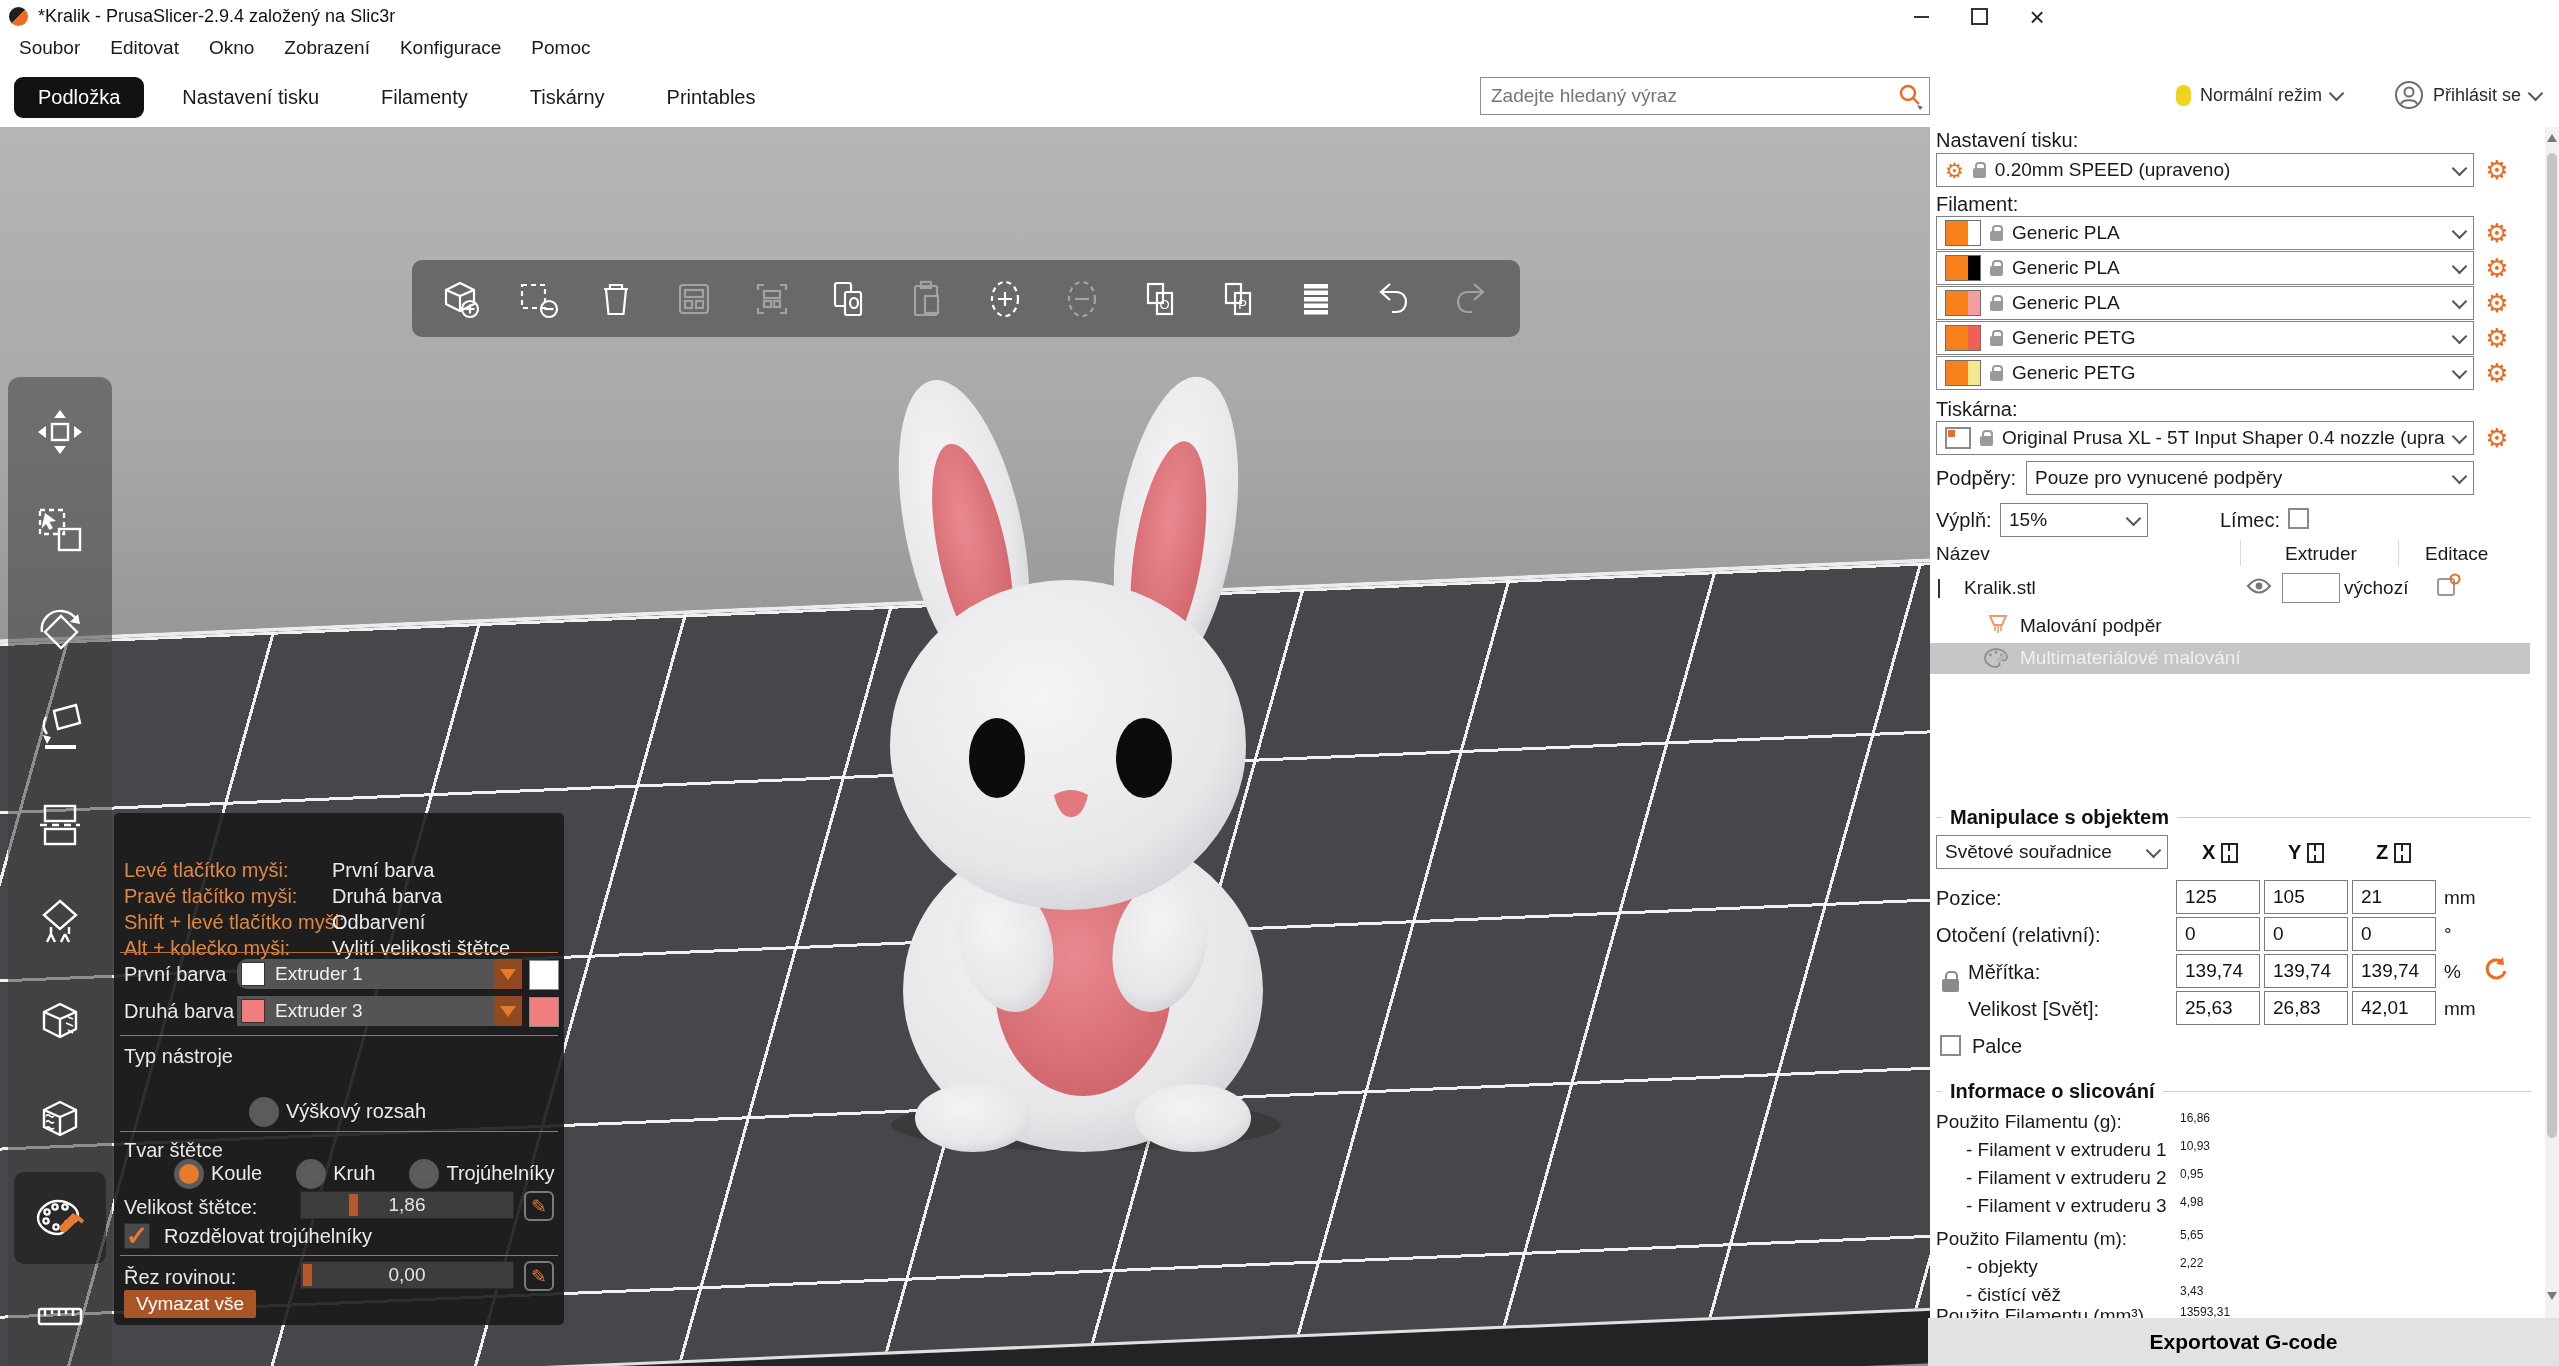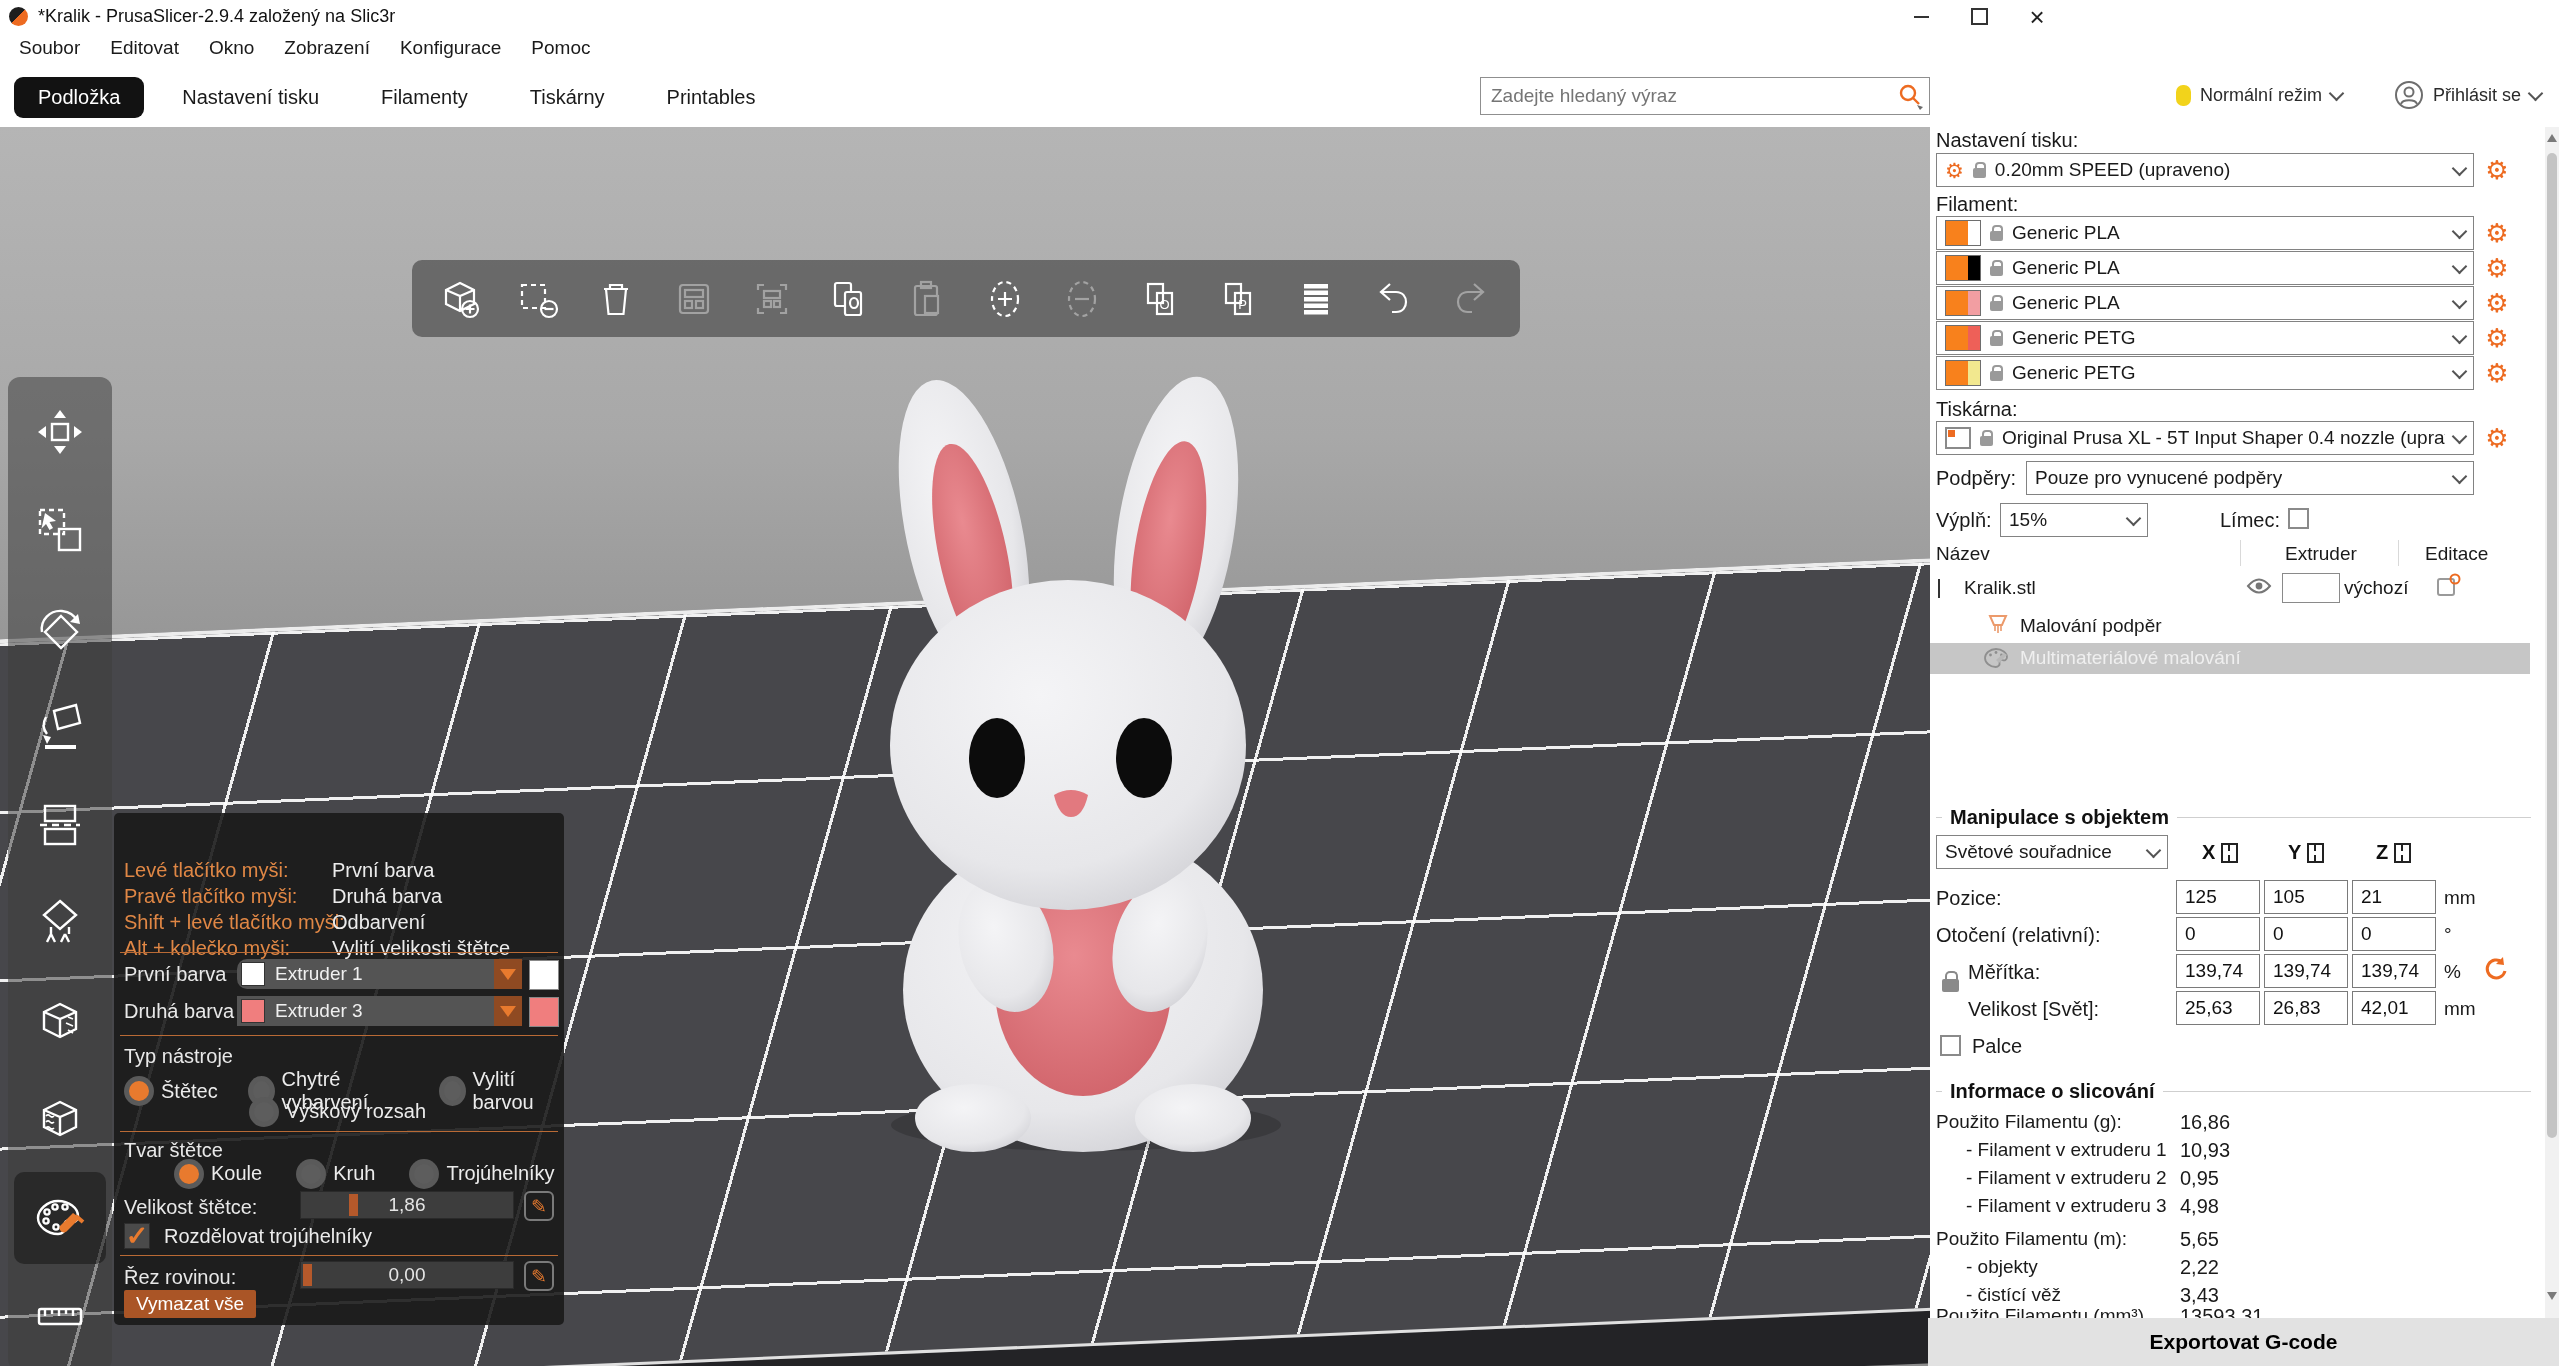--- a/index.html
+++ b/index.html
@@ -105,21 +105,21 @@
   .sec-title::before{content:'';width:6px;height:1px;background:#cfcfcf;}
   .sec-title::after{content:'';flex:1;height:1px;background:#cfcfcf;}
   .axis-h{position:absolute;font-size:20px;font-weight:bold;color:#111;display:flex;align-items:center;gap:6px;}
   .axis-ic{width:13px;height:16px;border:2px solid #222;position:relative;}
   .axis-ic::before{content:'';position:absolute;left:5px;top:0;bottom:0;border-left:2px dashed #222;}
   input.num{position:absolute;width:84px;height:34px;border:1px solid #7a7a7a;font-size:19px;padding:0 8px;box-sizing:border-box;font-family:inherit;color:#111;}
   .unit{position:absolute;font-size:19px;color:#1a1a1a;}
   .locksb{position:absolute;width:17px;height:13px;background:#8a8a8a;border-radius:2px;}
   .locksb::before{content:'';position:absolute;top:-8px;left:3px;width:9px;height:8px;border:2.5px solid #8a8a8a;border-bottom:none;border-radius:5px 5px 0 0;}
   .info-lbl{position:absolute;font-size:19px;color:#1a1a1a;white-space:nowrap;}
-  .info-val{position:absolute;left:250px;font-size:20px;color:#1a1a1a;}
+  .info-val{position:absolute;left:250px;font-size:12px;color:#1a1a1a;}
   .export-bar{position:absolute;left:1928px;top:1318px;width:631px;height:48px;background:#E2E2E2;display:flex;align-items:center;justify-content:center;
     font-size:21px;font-weight:bold;color:#000;}
   .scrollbar{position:absolute;left:2545px;top:127px;width:14px;height:1191px;background:#F1F1F1;}
   .sb-thumb{position:absolute;left:2px;top:26px;width:10px;height:985px;background:#C4C4C4;border-radius:5px;}
   .sb-up{position:absolute;left:2px;top:7px;width:0;height:0;border-left:5px solid transparent;border-right:5px solid transparent;border-bottom:8px solid #7a7a7a;}
   .sb-dn{position:absolute;left:2px;top:1165px;width:0;height:0;border-left:5px solid transparent;border-right:5px solid transparent;border-top:8px solid #7a7a7a;}
 </style>
 </head>
 <body>
 
@@ -436,34 +436,20 @@
         <span class="txt">Extruder 3</span>
         <span class="arrowbtn">
             <span class="tri-dn"></span>
           </span>
       </div>
       <div class="side-sw" style="top: 184px; background-color: rgb(240, 126, 126);"></div>
 
       <div class="pdiv" style="top:222px;"></div>
       <div class="pp-row" style="top:230px;">Typ nástroje</div>
 
-      <div class="abs" style="left:10px;top:255px;display:flex;gap:30px;">
-        <span class="radio">
-            <span class="rdot sel"></span>
-            <span>Štětec</span>
-          </span>
-        <span class="radio">
-            <span class="rdot"></span>
-            <span>Chytré vybarvení</span>
-          </span>
-        <span class="radio">
-            <span class="rdot"></span>
-            <span>Vylití barvou</span>
-          </span>
-      </div>
       <div class="abs" style="left:135px;top:287px;">
         <span class="radio">
             <span class="rdot"></span>
             <span>Výškový rozsah</span>
           </span>
       </div>
 
       <div class="pdiv" style="top:318px;"></div>
       <div class="pp-row" style="top:324px;">Tvar štětce</div>
 

